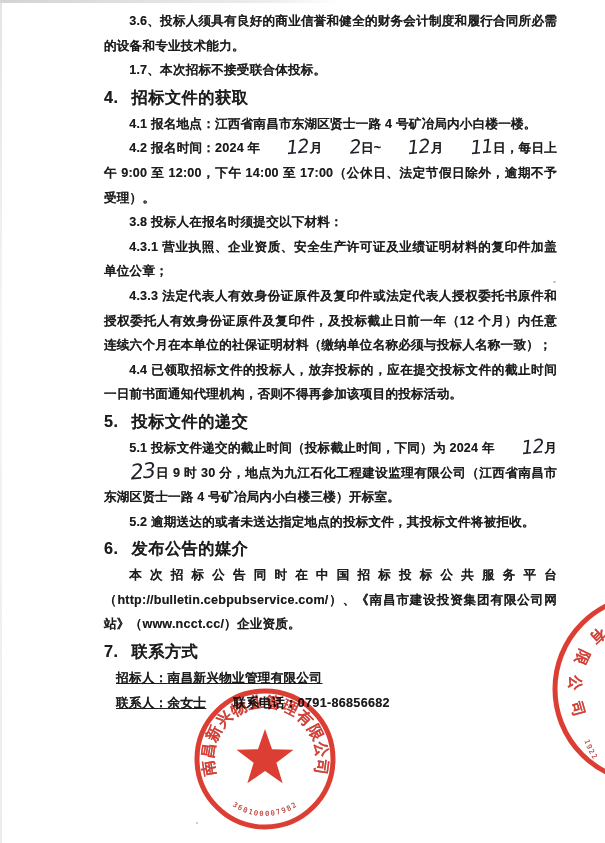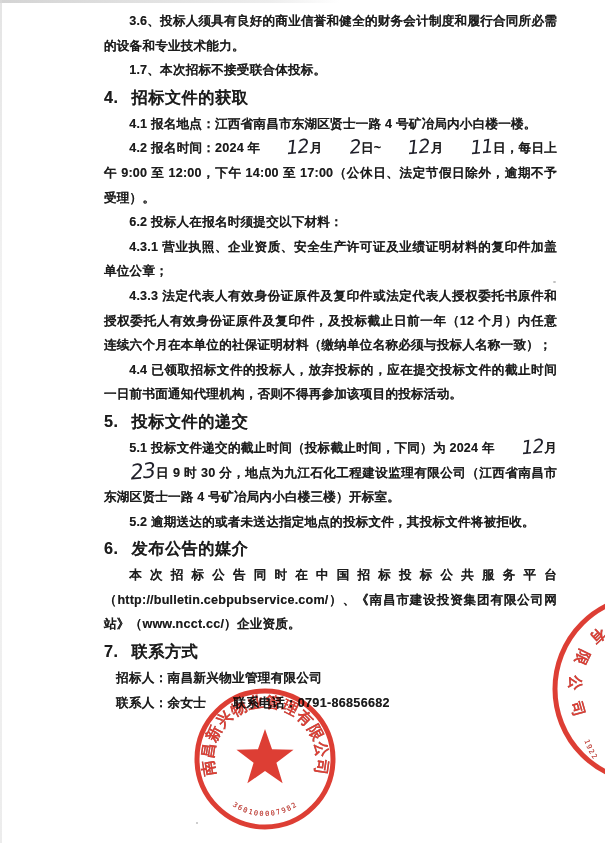--- a/index.html
+++ b/index.html
@@ -52,20 +52,21 @@
   }
   .hw.big{font-size:21px;}
   .contacts{margin-left:12px;}
   .contacts p{
     margin:0;
     font-size:12.6px;
     font-weight:600;
     line-height:24.8px;
     text-indent:0;
     letter-spacing:.3px;
+    text-decoration:underline;
   }
   .phone-group{display:inline-block;}
   .gap1{margin-left:27px;}
   
   .seal{
     position:absolute;
     mix-blend-mode:multiply;
     opacity:.88;
     pointer-events:none;
   }
@@ -91,21 +92,21 @@
 
     <p class="clause">3.6、投标人须具有良好的商业信誉和健全的财务会计制度和履行合同所必需的设备和专业技术能力。</p>
     <p class="clause">1.7、本次招标不接受联合体投标。</p>
 
     <div class="heading">
       <span>4.</span>
       <span>招标文件的获取</span>
     </div>
     <p class="clause">4.1 报名地点：江西省南昌市东湖区贤士一路 4 号矿冶局内小白楼一楼。</p>
     <p class="clause"><span>4.2 报名时间：2024 年</span><span class="hw">12</span><span>月</span><span class="hw">2</span><span>日~</span><span class="hw">12</span><span>月</span><span class="hw">11</span><span>日，每日上午 9:00 至 12:00，下午 14:00 至 17:00（公休日、法定节假日除外，逾期不予受理）。</span></p>
-    <p class="clause">6.2 投标人在报名时须提交以下材料：</p>
+    <p class="clause">3.8 投标人在报名时须提交以下材料：</p>
     <p class="clause">4.3.1 营业执照、企业资质、安全生产许可证及业绩证明材料的复印件加盖单位公章；</p>
     <p class="clause">4.3.3 法定代表人有效身份证原件及复印件或法定代表人授权委托书原件和授权委托人有效身份证原件及复印件，及投标截止日前一年（12 个月）内任意连续六个月在本单位的社保证明材料（缴纳单位名称必须与投标人名称一致）；</p>
     <p class="clause">4.4 已领取招标文件的投标人，放弃投标的，应在提交投标文件的截止时间一日前书面通知代理机构，否则不得再参加该项目的投标活动。</p>
 
     <div class="heading">
       <span>5.</span>
       <span>投标文件的递交</span>
     </div>
     <p class="clause"><span>5.1 投标文件递交的截止时间（投标截止时间，下同）为 2024 年</span><span class="hw">12</span><span>月</span><span class="hw big">23</span><span>日 9 时 30 分，地点为九江石化工程建设监理有限公司（江西省南昌市东湖区贤士一路 4 号矿冶局内小白楼三楼）开标室。</span></p>
     <p class="clause">5.2 逾期送达的或者未送达指定地点的投标文件，其投标文件将被拒收。</p>

